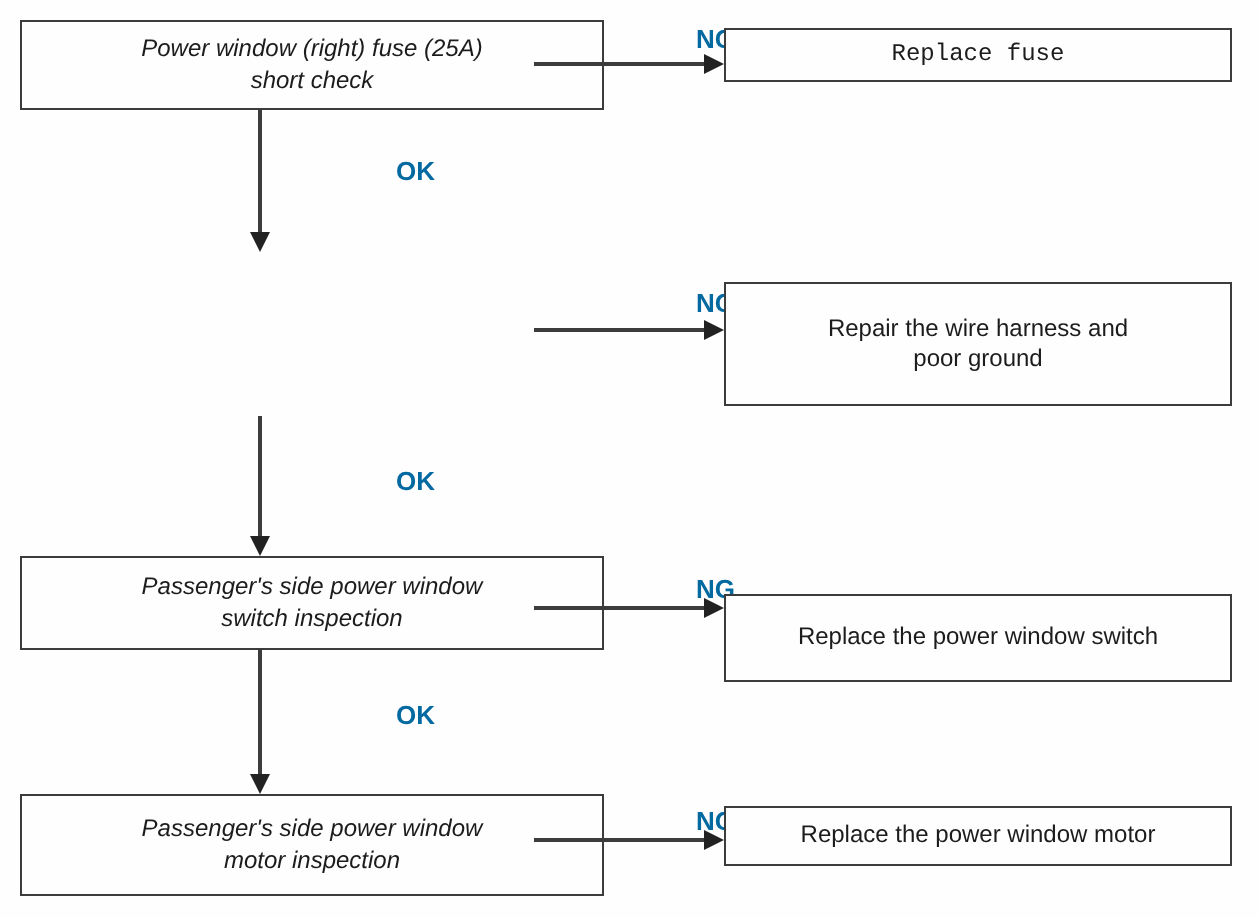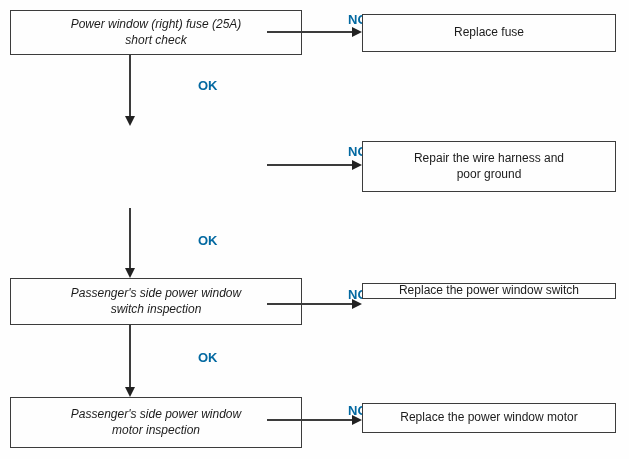--- a/index.html
+++ b/index.html
@@ -66,42 +66,42 @@
 </head>
 <body>
 
 <div id="canvas">
 
   <div class="box process" style="top:10px; height:45px;">Power window (right) fuse (25A)
 short check</div>
   <div class="hline" style="left:267px; top:31px; width:86px;"></div>
   <div class="arrow-right" style="left:352px; top:27px;"></div>
   <div class="lbl ng" style="top:13px;">NG</div>
-  <div class="box result" style="top:14px; height:38px;">Replace fuse</div>
+  <div class="box result" style="top:14px; height:27px;font-family:Liberation Mono, monospace;">Replace fuse</div>
 
   <div class="vline" style="top:55px; height:62px;"></div>
   <div class="arrow-down" style="top:116px;"></div>
   <div class="lbl ok" style="top:79px;">OK</div>
 
   <div class="hline" style="left:267px; top:164px; width:86px;"></div>
   <div class="arrow-right" style="left:352px; top:160px;"></div>
   <div class="lbl ng" style="top:145px;">NG</div>
-  <div class="box result" style="top:141px; height:51px;">Repair the wire harness and
+  <div class="box result" style="top:141px; height:62px;">Repair the wire harness and
 poor ground</div>
 
   <div class="vline" style="top:208px; height:61px;"></div>
   <div class="arrow-down" style="top:268px;"></div>
   <div class="lbl ok" style="top:234px;">OK</div>
 
   <div class="box process" style="top:278px; height:47px;">Passenger's side power window
 switch inspection</div>
   <div class="hline" style="left:267px; top:303px; width:86px;"></div>
   <div class="arrow-right" style="left:352px; top:299px;"></div>
   <div class="lbl ng" style="top:288px;">NG</div>
-  <div class="box result" style="top:283px; height:16px;text-align:right;">Replace the power window switch</div>
+  <div class="box result" style="top:297px; height:44px;text-align:right;">Replace the power window switch</div>
 
   <div class="vline" style="top:325px; height:63px;"></div>
   <div class="arrow-down" style="top:387px;"></div>
   <div class="lbl ok" style="top:351px;">OK</div>
 
   <div class="box process" style="top:397px; height:51px;">Passenger's side power window
 motor inspection</div>
   <div class="hline" style="left:267px; top:419px; width:86px;"></div>
   <div class="arrow-right" style="left:352px; top:415px;"></div>
   <div class="lbl ng" style="top:404px;">NG</div>

